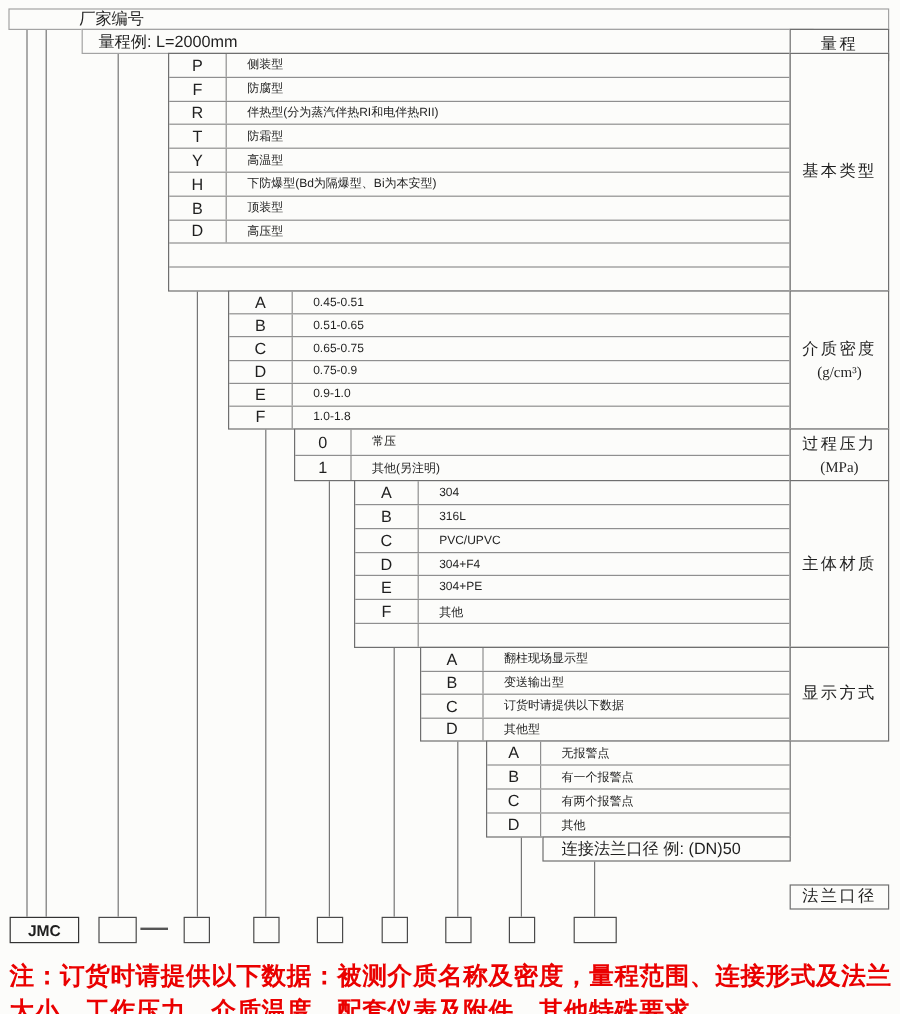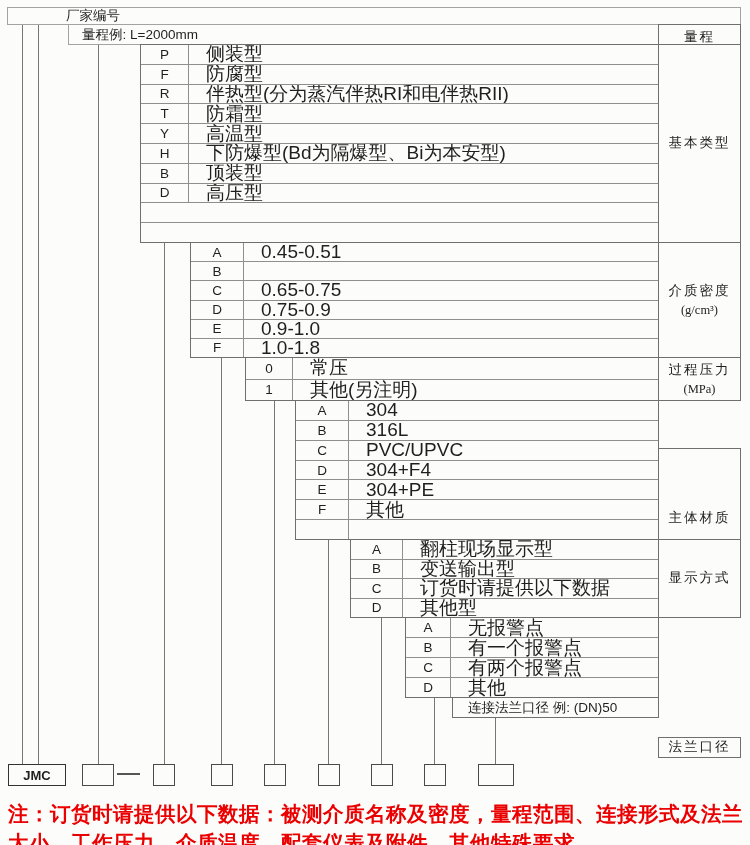--- a/index.html
+++ b/index.html
@@ -9,21 +9,21 @@
   .header-box{left:7px;top:7px;width:734px;height:18px;display:flex;align-items:center;
               padding-left:58px;font-size:13.5px;}
   .range-box{left:68px;top:24px;width:610px;height:21px;display:flex;align-items:center;
              padding-left:13px;font-size:13.5px;}
   .table{position:absolute;box-sizing:border-box;border:1px solid #6f6f6f;display:flex;
          flex-direction:column;background:#fcfcfa;}
   .trow{flex:1;display:flex;box-sizing:border-box;border-bottom:1px solid #8f8f8f;min-height:0;}
   .trow:last-child{border-bottom:none;}
   .code-cell{display:flex;align-items:center;justify-content:center;
              border-right:1px solid #8f8f8f;font-size:13.5px;box-sizing:border-box;}
-  .desc-cell{flex:1;display:flex;align-items:center;padding-left:17px;font-size:19px;
+  .desc-cell{flex:1;display:flex;align-items:center;padding-left:17px;font-size:10px;
              white-space:nowrap;overflow:hidden;}
   .trow.empty .code-cell{border-right:none;}
   .t-basic .code-cell{width:48px;}
   .t-density .code-cell{width:53px;}
   .t-pressure .code-cell{width:47px;}
   .t-material .code-cell{width:53px;}
   .t-display .code-cell{width:52px;}
   .t-alarm .code-cell{width:45px;}
   .flange-row{position:absolute;box-sizing:border-box;border:1px solid #6f6f6f;display:flex;
               align-items:center;padding-left:15px;font-size:13.5px;background:#fcfcfa;white-space:nowrap;}
@@ -103,20 +103,21 @@
     <span>基本类型</span>
   </div>
 
   <div class="table t-density" style="left:190px;top:242px;width:469px;height:116px;">
     <div class="trow">
         <div class="code-cell">A</div>
         <div class="desc-cell">0.45-0.51</div>
       </div>
     <div class="trow">
         <div class="code-cell">B</div>
+        <div class="desc-cell">0.51-0.65</div>
       </div>
     <div class="trow">
         <div class="code-cell">C</div>
         <div class="desc-cell">0.65-0.75</div>
       </div>
     <div class="trow">
         <div class="code-cell">D</div>
         <div class="desc-cell">0.75-0.9</div>
       </div>
     <div class="trow">
@@ -171,21 +172,21 @@
       </div>
     <div class="trow">
         <div class="code-cell">F</div>
         <div class="desc-cell">其他</div>
       </div>
     <div class="trow">
         <div class="code-cell"></div>
         <div class="desc-cell"></div>
       </div>
   </div>
-  <div class="cat" style="top:400px;height:140px;margin-top:48px;">
+  <div class="cat" style="top:400px;height:140px;">
     <span>主体材质</span>
   </div>
 
   <div class="table t-display" style="left:350px;top:539px;width:309px;height:79px;">
     <div class="trow">
         <div class="code-cell">A</div>
         <div class="desc-cell">翻柱现场显示型</div>
       </div>
     <div class="trow">
         <div class="code-cell">B</div>

